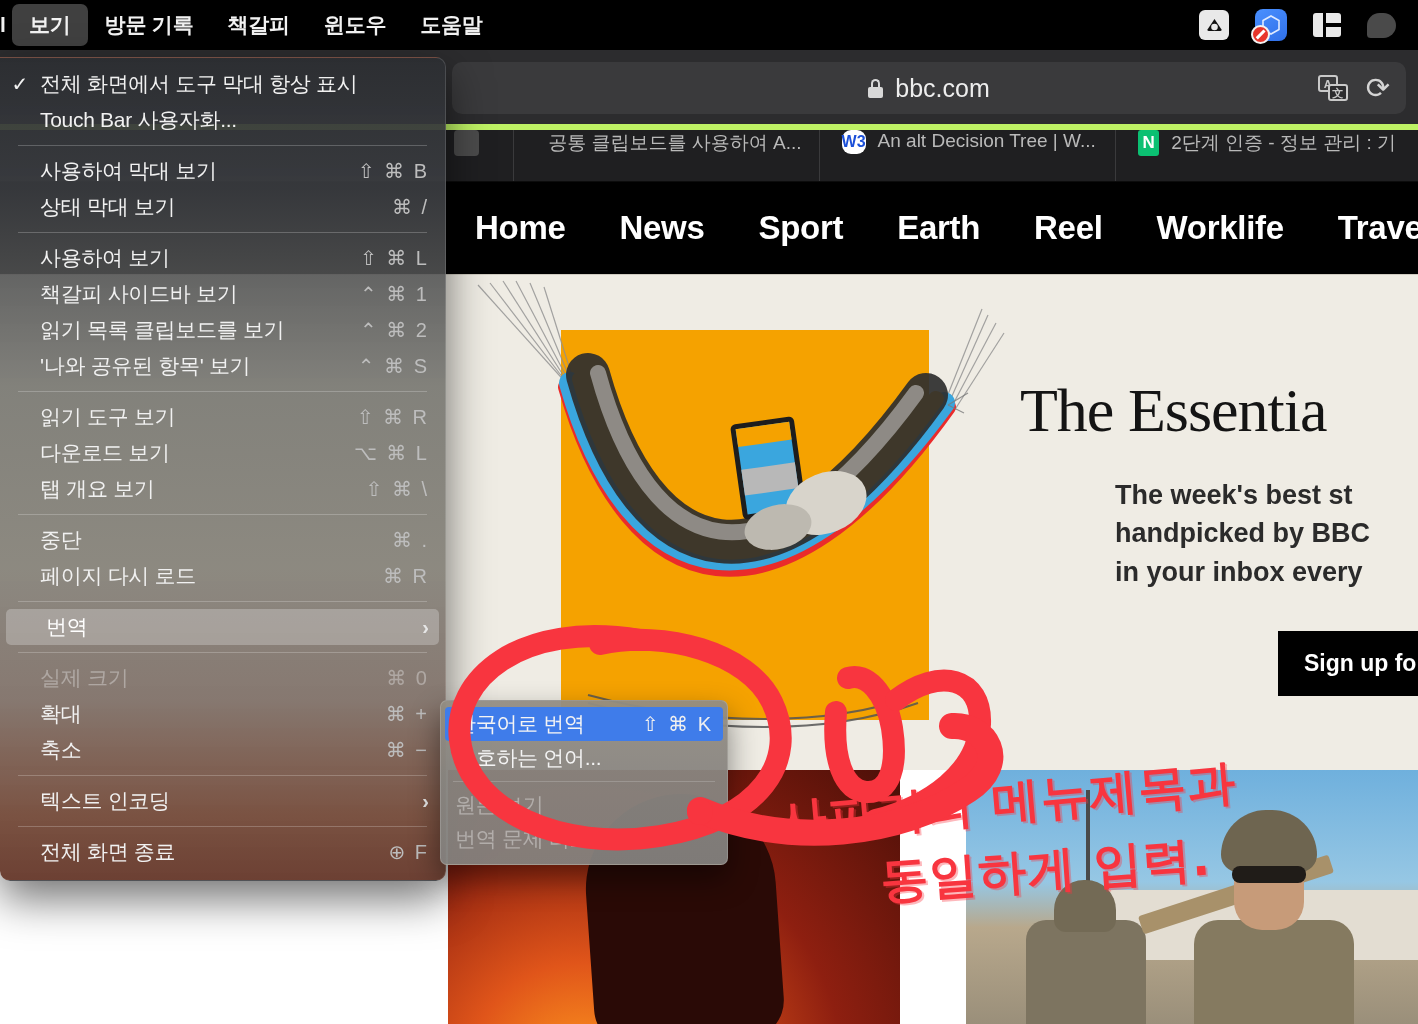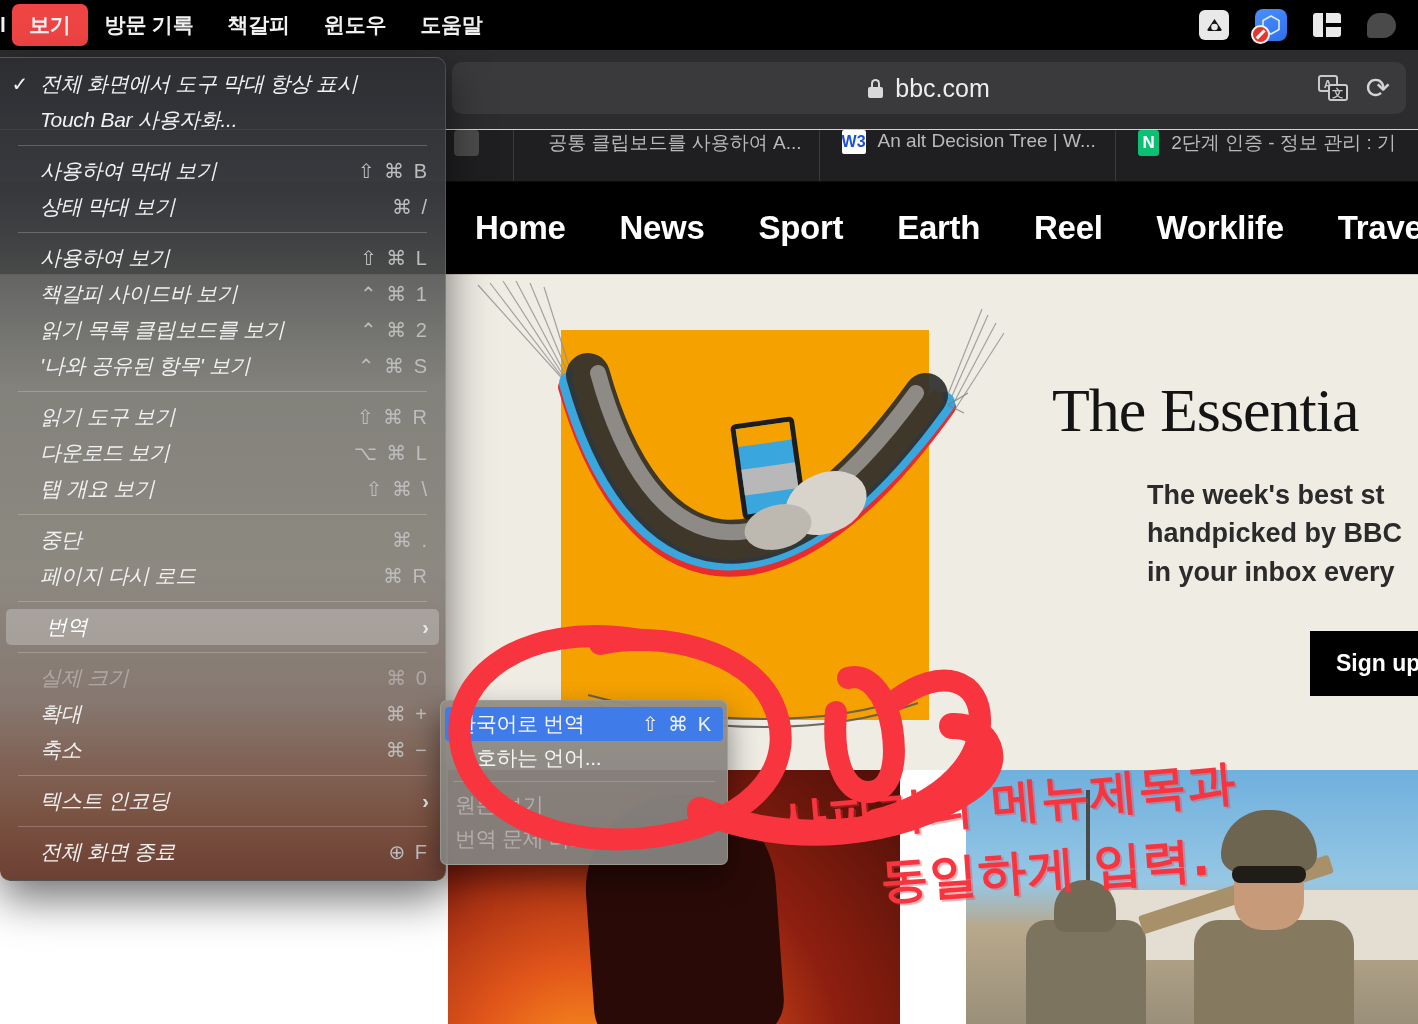--- a/index.html
+++ b/index.html
@@ -16,21 +16,21 @@
     position: absolute; top: 0; left: 0; width: 1418px; height: 50px;
     background: #000; display: flex; align-items: center;
     z-index: 40;
   }
   .mb-left { display: flex; align-items: center; height: 100%; padding-left: 2px; }
   .mb-item {
     color: #f2f2f2; font-size: 21px; font-weight: 600;
     padding: 7px 17px; border-radius: 7px; white-space: nowrap;
     letter-spacing: -0.2px;
   }
-  .mb-item.active { background: #ef4444; }
+  .mb-item.active { background: #404040; }
   .mb-edge { width: 10px; overflow: hidden; color: #f2f2f2; font-size: 21px; font-weight:600; }
   .mb-right { margin-left: auto; display: flex; align-items: center; gap: 26px; padding-right: 22px; }
 
   .icon-cloudbox {
     width: 30px; height: 30px; border-radius: 6px; background: #e9e9e9;
     display: flex; align-items: center; justify-content: center;
   }
   .icon-appblue {
     width: 32px; height: 32px; border-radius: 8px;
     background: linear-gradient(150deg,#4a90ff,#2f6fe8);
@@ -54,21 +54,21 @@
     position: relative;
   }
 
   
   .browser {
     position: absolute; top: 50px; left: 0; width: 1418px; height: 974px;
     background: #2b2b2b; overflow: hidden;
   }
   .toolbar {
     position: relative; height: 80px; background: #2c2c2e;
-    border-bottom: 1px solid #bef264;
+    border-bottom: 6px solid #bef264;
     display: flex; align-items: center; justify-content: center;
   }
   .urlbar {
     position:absolute; left: 452px; right: 12px; top: 12px; height: 52px;
     background: #3a3a3c; border-radius: 10px;
     display: flex; align-items: center; justify-content: center;
   }
   .url-text { display: flex; align-items: center; gap: 12px; color: #ededed; font-size: 25px; font-weight: 400; }
   .lock { width: 15px; height: 19px; position: relative; }
   .lock-body { position: absolute; bottom: 0; width: 15px; height: 11px; background: #d8d8d8; border-radius: 2px; }
@@ -85,39 +85,39 @@
   }
   .bm-spacer { width: 440px; }
   .bm {
     display: flex; gap: 12px; padding: 0 22px;
     border-left: 1px solid #3a3a3c; color: #b9b9b9; font-size: 19px;
     white-space: nowrap; overflow: hidden;
   }
   .bm.first { border-left: none; }
   .fav-ghost { width: 26px; height: 26px; border-radius: 4px; background: #4b4b4b; }
   .fav-apple { color:#d3d3d3; font-size: 24px; line-height:1; }
-  .fav-w3 { width: 26px; height: 24px; background: #fff; color: #1b4fd8; font-size: 16px; font-weight: 800; display:flex;align-items:center;justify-content:center; border-radius:2px;}
+  .fav-w3 { width: 26px; height: 24px; background: #fff; color: #1b4fd8; font-size: 16px; font-weight: 800; display:flex;align-items:center;justify-content:center; border-radius:9px;}
   .fav-n { width: 26px; height: 26px; background: #0bc072; color: #fff; font-size: 17px; font-weight: 800; display:flex;align-items:center;justify-content:center;border-radius:3px;}
 
   
   .page { position: relative; height: 842px; background: #fff; overflow: hidden; }
   .bbc-nav {
     height: 92px; background: #000; display: flex; align-items: center; gap: 0;
     padding-left: 448px; overflow: hidden;
   }
   .bbc-nav a {
     color: #fff; font-size: 33px; font-weight: 700; white-space: nowrap;
     padding: 0 27px; letter-spacing: -0.3px;
     font-family: "Liberation Sans", sans-serif;
   }
   .promo {
     position: relative; height: 496px; background: #efece4; overflow: hidden;
     border-top: 1px solid #cfcbc0;
   }
-  .promo-inner { display: flex; height: 100%; padding-left: 448px; gap: 32px; }
+  .promo-inner { display: flex; height: 100%; padding-left: 448px; }
   .hammock-wrap { position: relative; width: 560px; flex: none; }
   .orange-card {
     position: absolute; left: 113px; top: 55px; width: 368px; height: 390px; background: #f5a200;
   }
   .hammock-svg { position: absolute; left: 0; top: 0; width: 560px; height: 496px; }
   .promo-text { flex: 1; padding-top: 100px; padding-left: 12px; }
   .promo-title {
     font-family: "Liberation Serif", "DejaVu Serif", serif;
     font-size: 62px; color: #141414; white-space: nowrap; letter-spacing: -1px;
   }
@@ -176,21 +176,21 @@
     padding: 8px 0 10px 0;
     z-index: 50;
     overflow: hidden;
   }
   .mi {
     position: relative; display: flex; align-items: center;
     height: 36px; padding: 0 16px 0 0; color: #f1f1f1; font-size: 21px;
     font-weight: 500;
   }
   .mi .tick { width: 40px; text-align: center; font-size: 20px; color: #f1f1f1; }
-  .mi .label { flex: 1; white-space: nowrap; letter-spacing: -0.3px; font-style: italic; }
+  .mi .label { flex: 1; white-space: nowrap; letter-spacing: -0.3px; }
   .mi .shortcut { color: #bdbdbd; font-size: 20px; white-space: nowrap; letter-spacing: 2px; }
   .mi .chev { color: #e6e6e6; font-size: 20px; font-weight: 700; }
   .mi.disabled .label, .mi.disabled .shortcut { color: rgba(235,235,235,0.40); }
   .mi.hl {
     background: rgba(235,235,235,0.30);
     border-radius: 5px; margin: 0 6px; padding-right: 10px;
   }
   .mi.hl .label { color: #fff; }
   .msep { height: 1px; background: rgba(255,255,255,0.22); margin: 7px 18px; }
 

